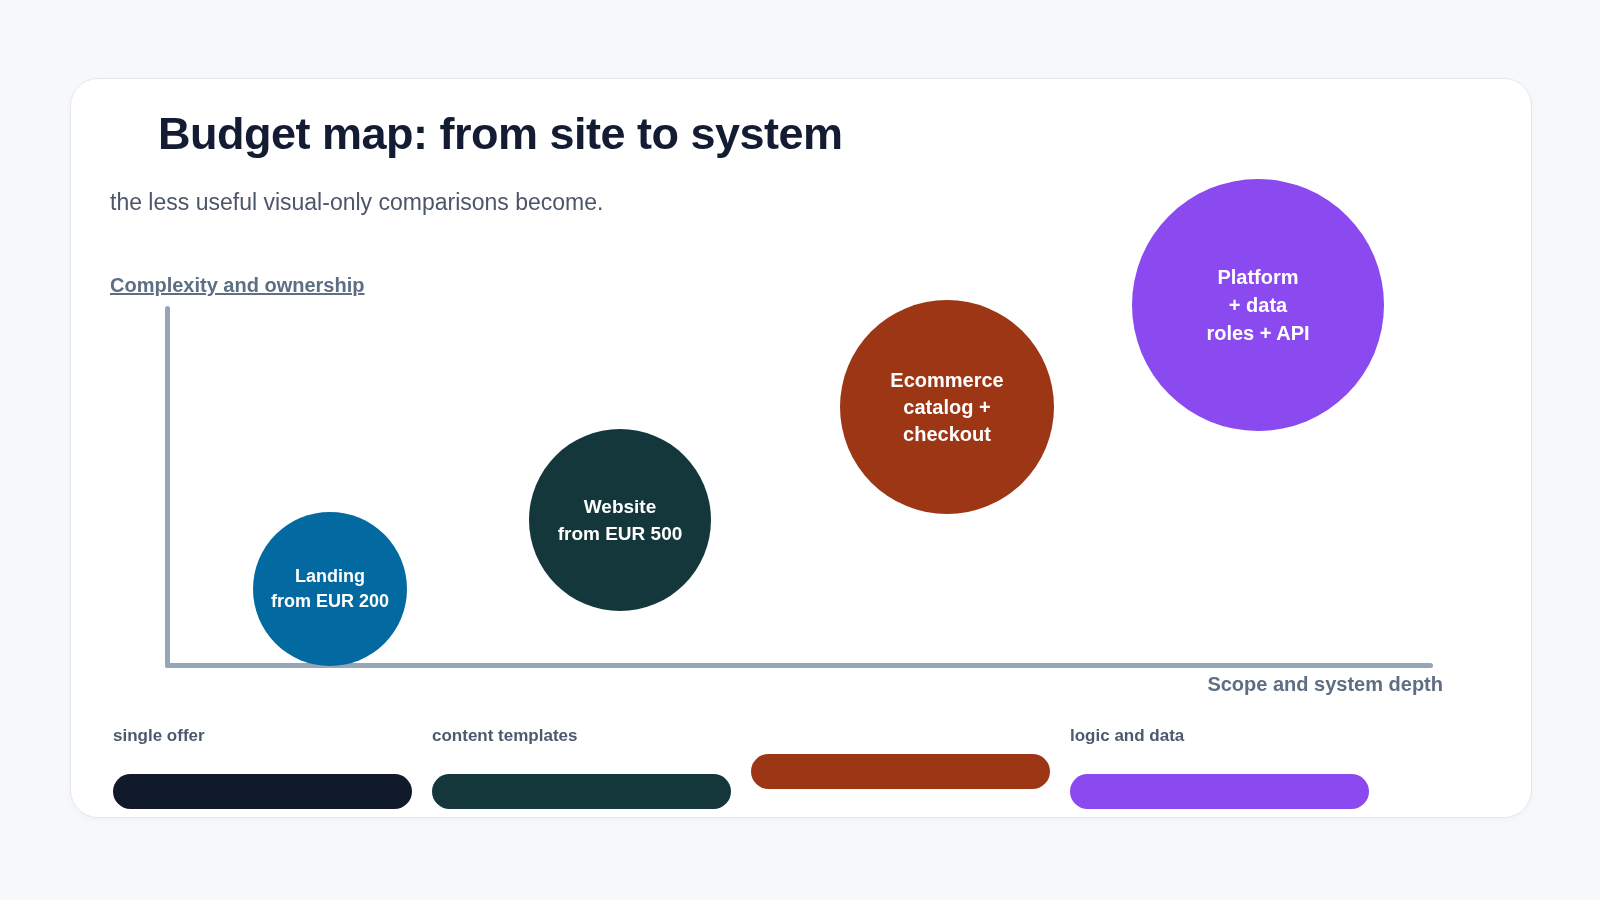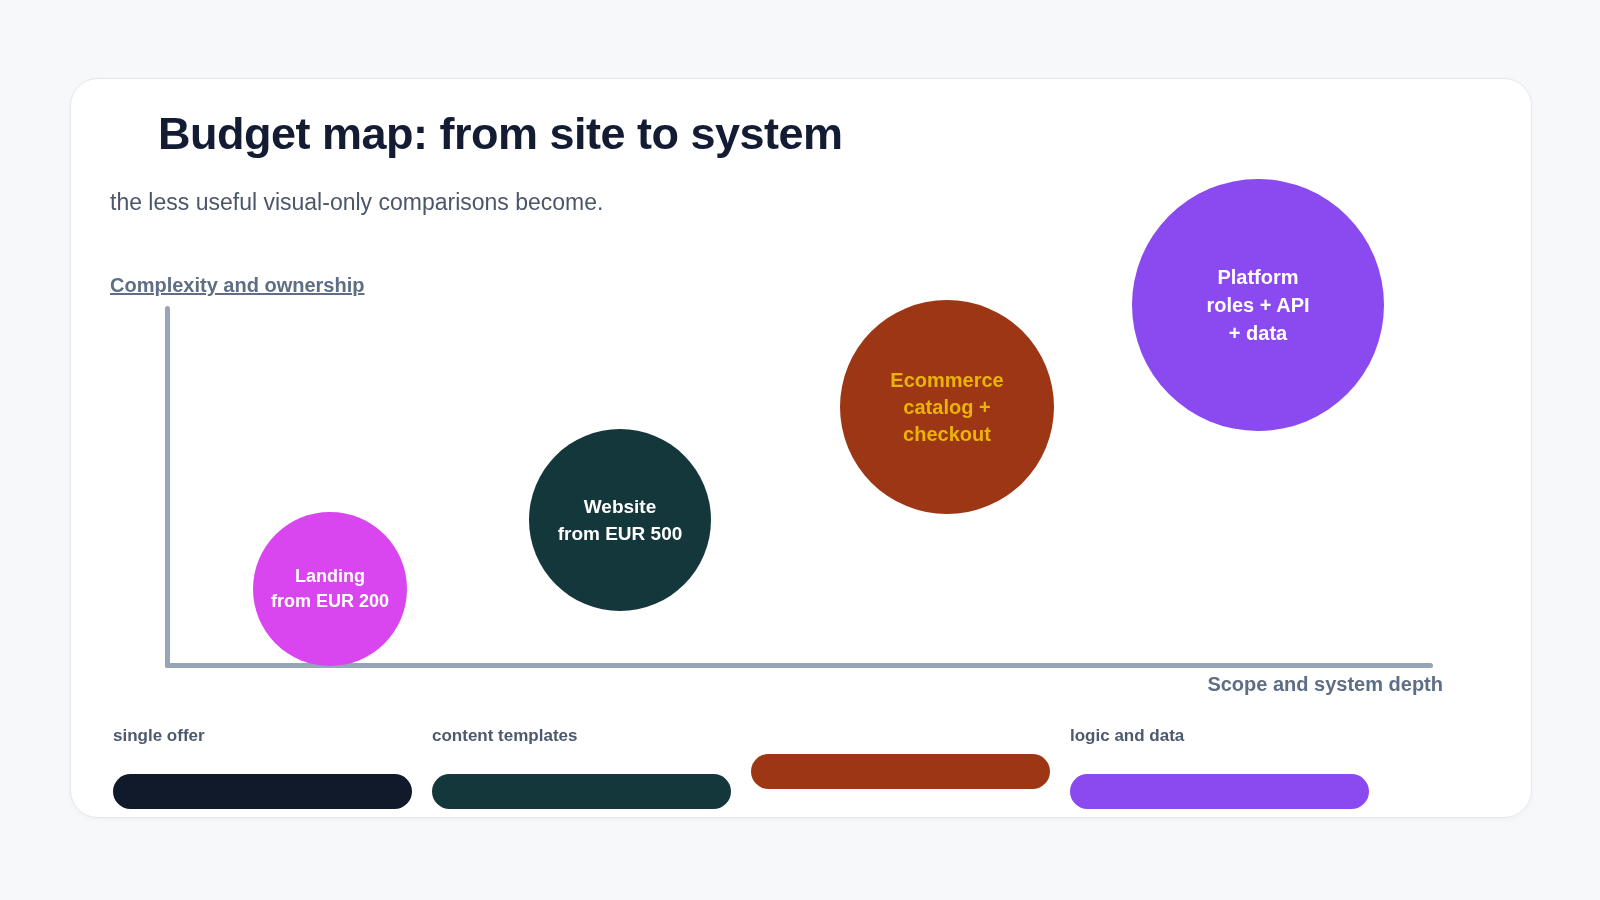--- a/index.html
+++ b/index.html
@@ -103,44 +103,44 @@
 </div>
 
 <div class="y-axis-label">Complexity and ownership</div>
 
 <div class="axis-line axis-y"></div>
 <div class="axis-line axis-x"></div>
 
 <div class="x-axis-label">Scope and system depth</div>
 
 <div id="bubble-layer">
-    <div class="bubble" style="left: 253px; top: 512px; width: 154px; height: 154px; background: #d946ef; color: rgb(255, 255, 255); font-size: 18px; line-height: 25px;">
+    <div class="bubble" style="left: 253px; top: 512px; width: 154px; height: 154px; background: #0369a1; color: rgb(255, 255, 255); font-size: 18px; line-height: 25px;">
       <div class="bubble-label">
         <div>Landing</div>
         <div>from EUR 200</div>
       </div>
     </div>
     <div class="bubble" style="left: 529px; top: 429px; width: 182px; height: 182px; background: rgb(20, 55, 59); color: rgb(255, 255, 255); font-size: 19px; line-height: 27px;">
       <div class="bubble-label">
         <div>Website</div>
         <div>from EUR 500</div>
       </div>
     </div>
-    <div class="bubble" style="left: 840px; top: 300px; width: 214px; height: 214px; background: rgb(156, 54, 20); color: #eab308; font-size: 20px; line-height: 27px;">
+    <div class="bubble" style="left: 840px; top: 300px; width: 214px; height: 214px; background: rgb(156, 54, 20); color: #ffffff; font-size: 20px; line-height: 27px;">
       <div class="bubble-label">
         <div>Ecommerce</div>
         <div>catalog +</div>
         <div>checkout</div>
       </div>
     </div>
     <div class="bubble" style="left: 1132px; top: 179px; width: 252px; height: 252px; background: rgb(138, 74, 240); color: rgb(255, 255, 255); font-size: 20px; line-height: 28px;">
       <div class="bubble-label">
         <div>Platform</div>
+        <div>+ data</div>
         <div>roles + API</div>
-        <div>+ data</div>
       </div>
     </div>
   </div>
 
 <div id="legend-row">
     <div class="legend-item" style="left: 113px;">
       <div class="legend-label">single offer</div>
       <div class="legend-pill" style="background: rgb(17, 26, 43);"></div>
     </div>
     <div class="legend-item" style="left: 432px;">

